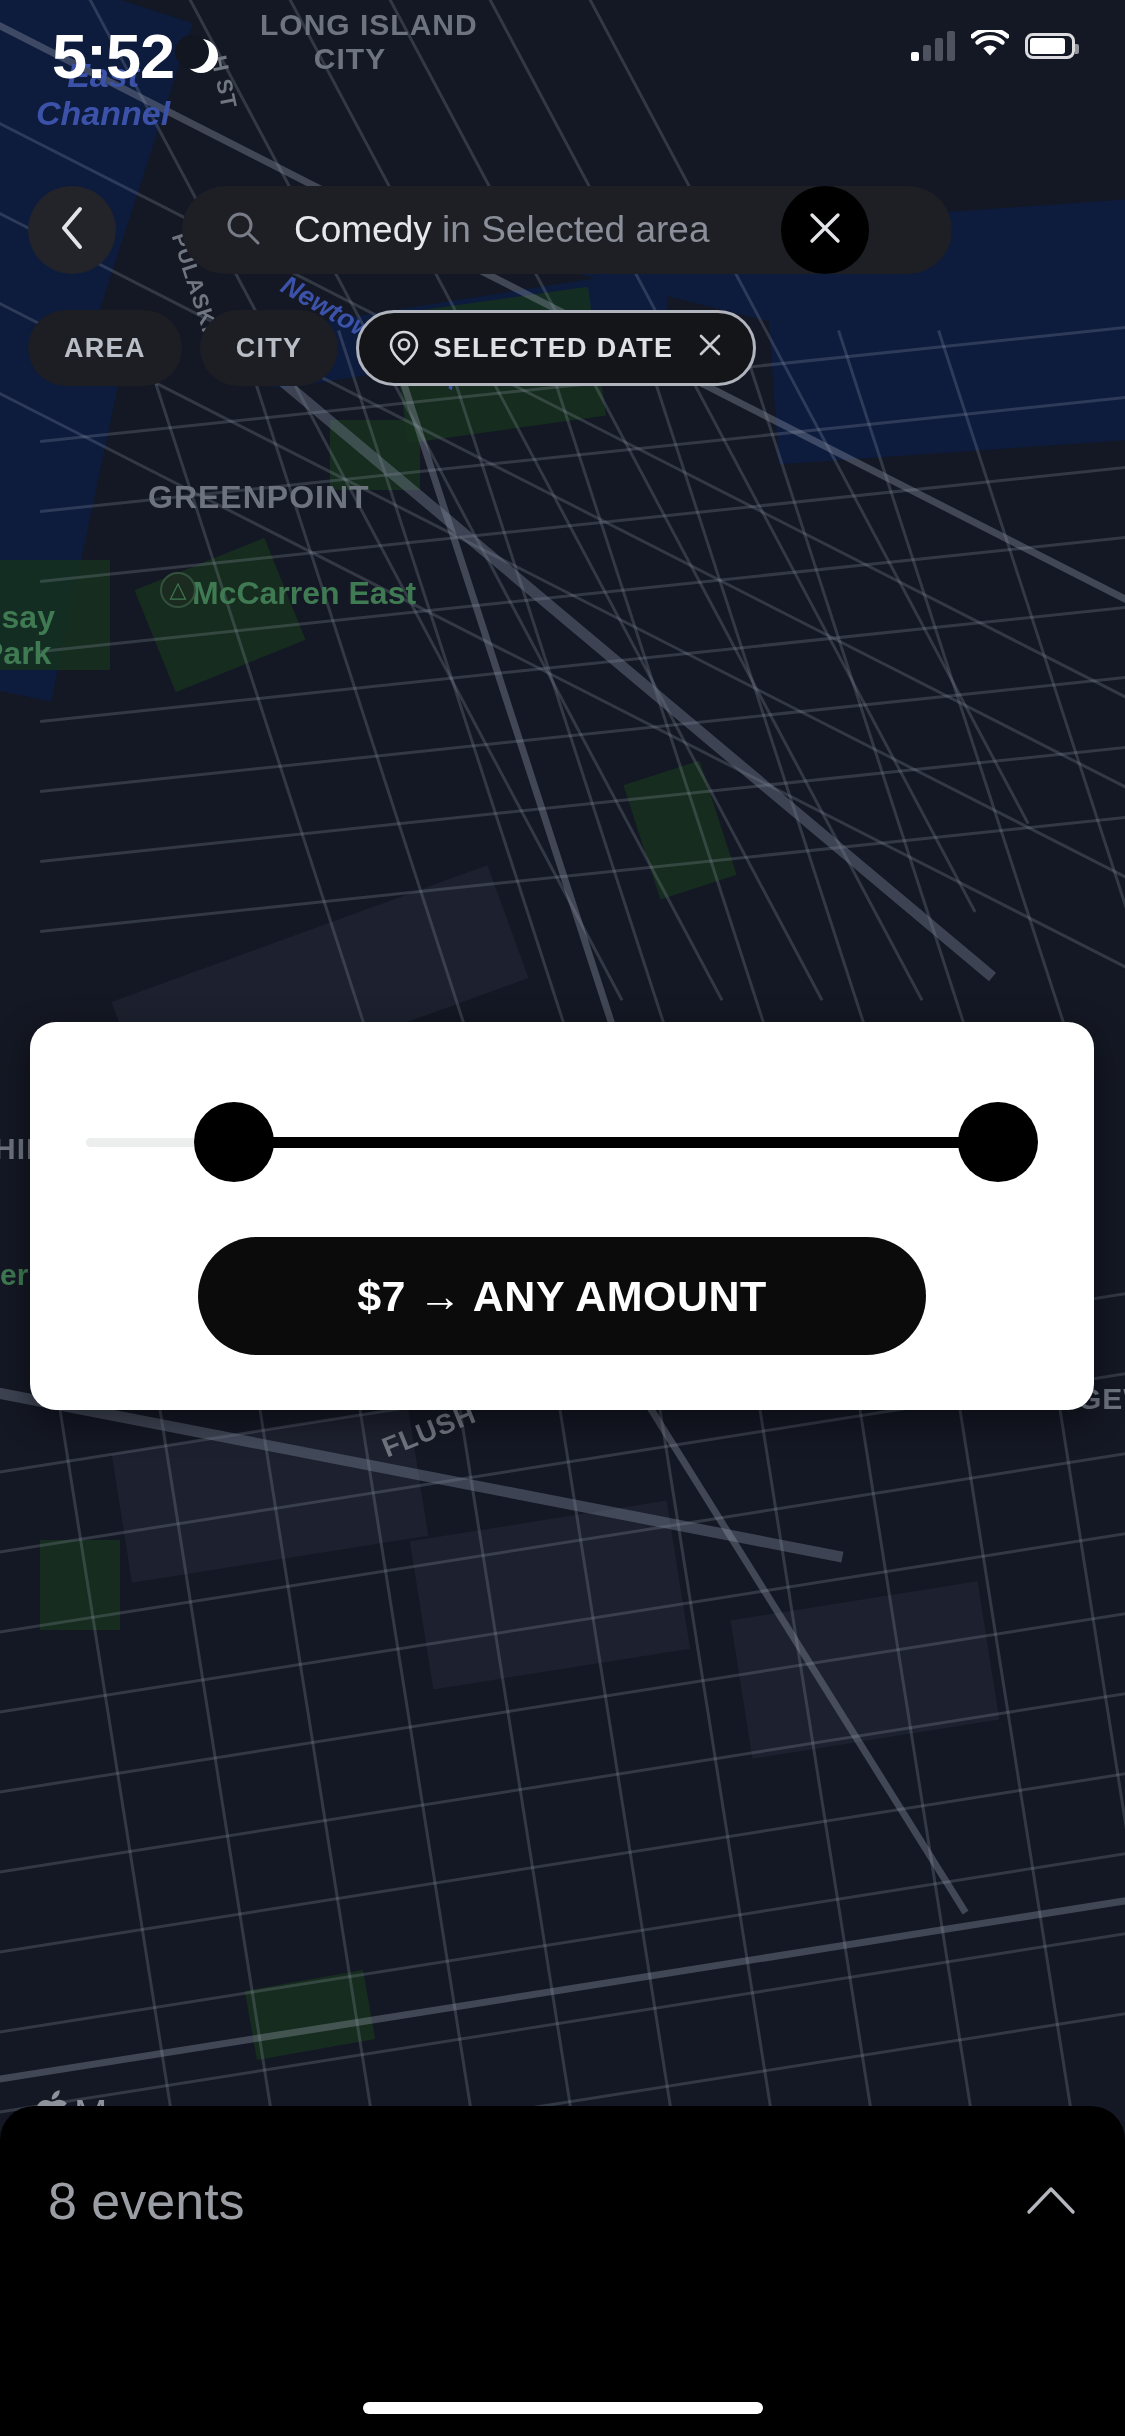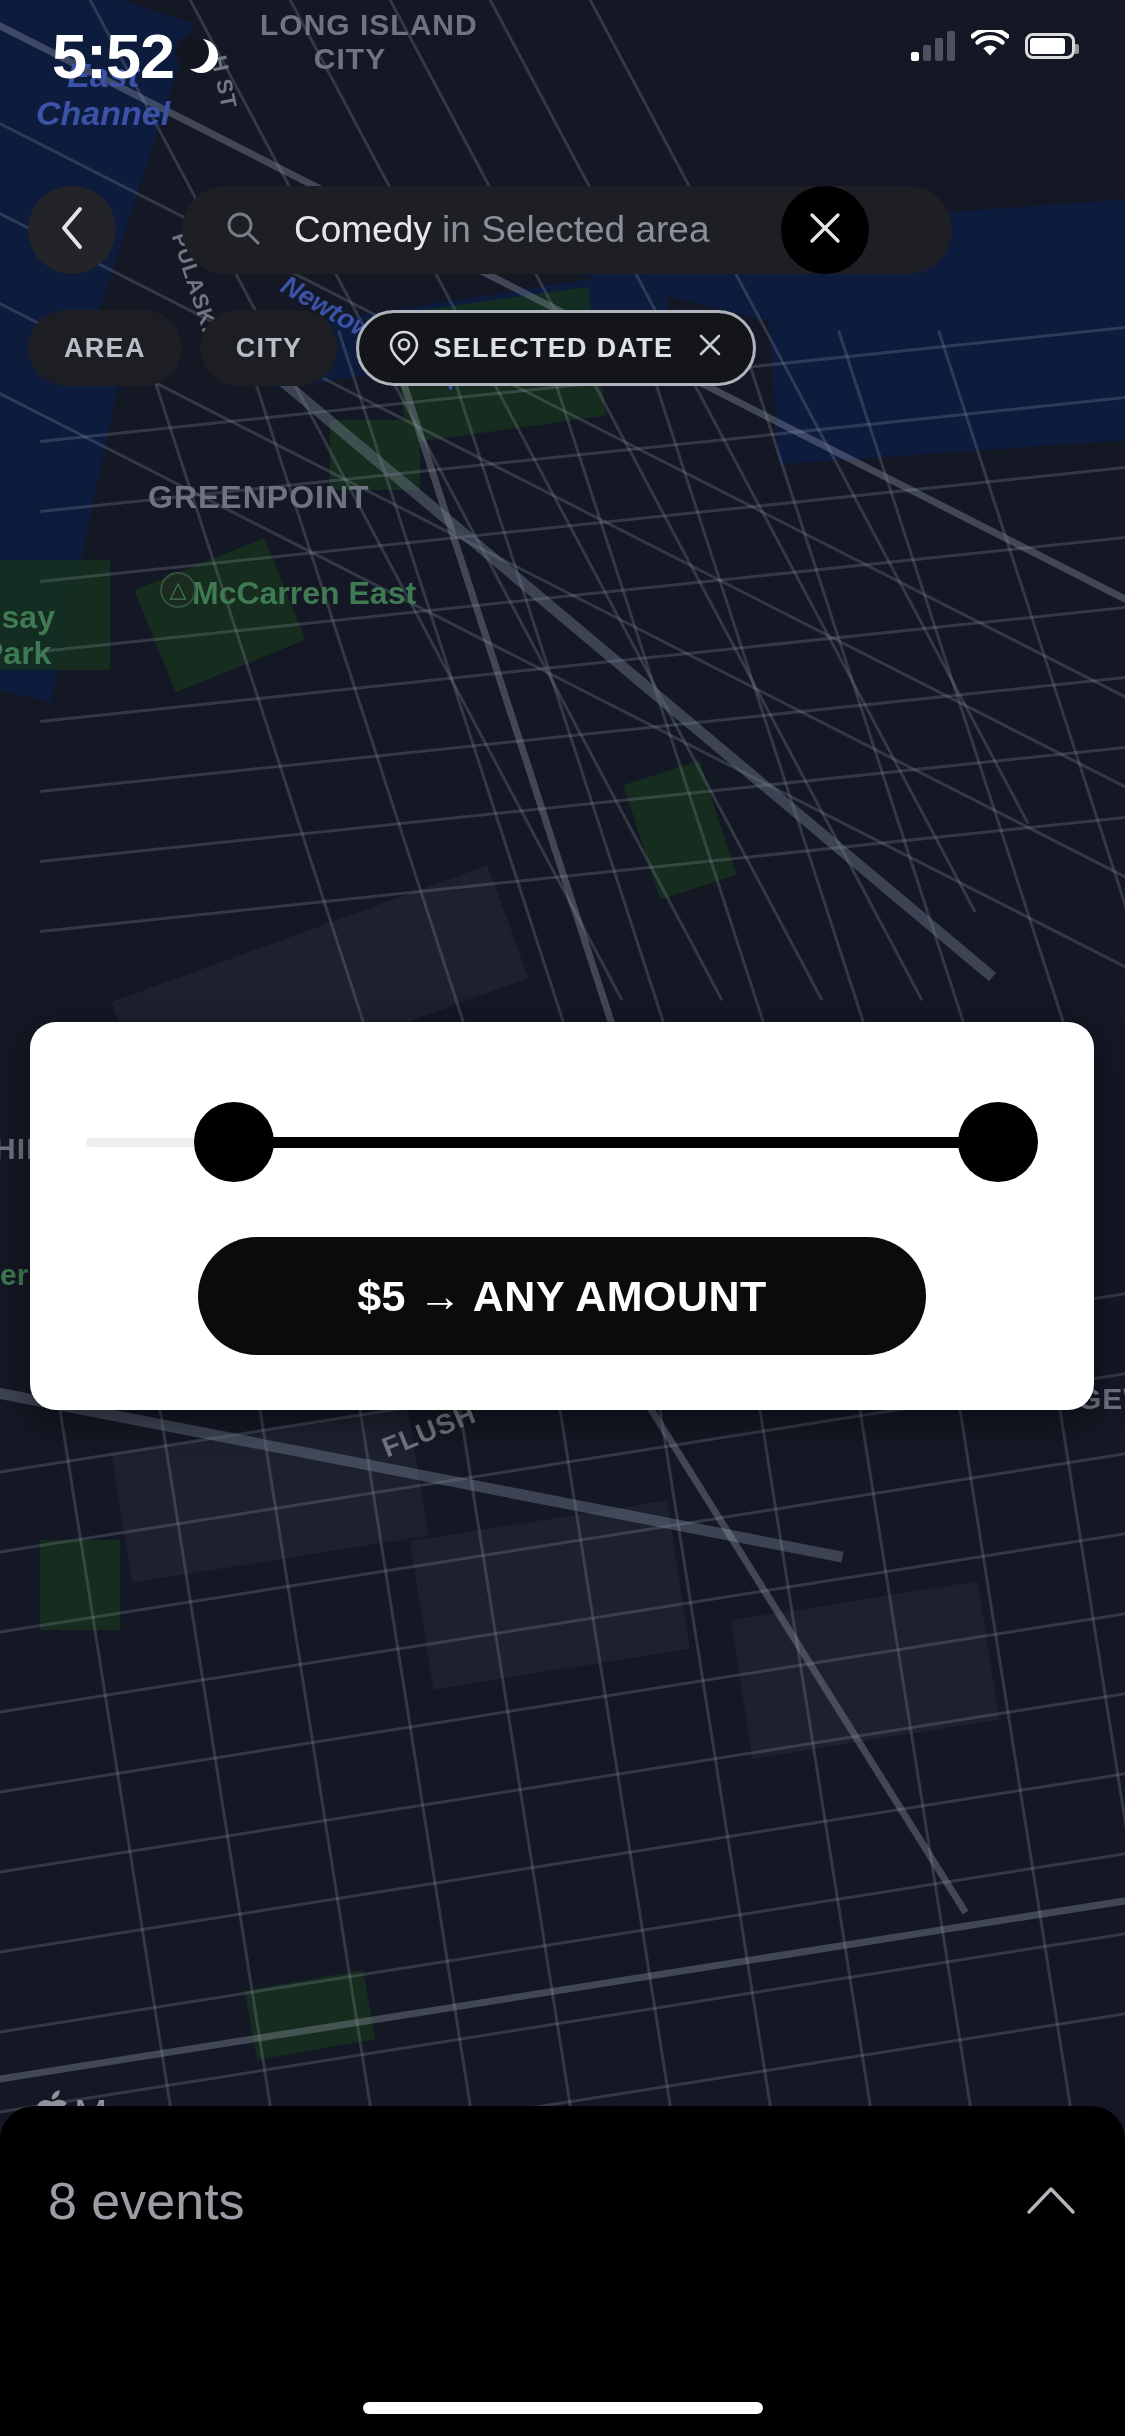--- a/index.html
+++ b/index.html
@@ -289,21 +289,21 @@
   </div>
 
   <div id="pricecard">
     <div id="slider">
       <div class="track inactive"></div>
       <div class="track fill"></div>
       <div class="knob lo"></div>
       <div class="knob hi"></div>
     </div>
     <div id="pricebtn">
-      <span>$5 → ANY AMOUNT</span>
+      <span>$7 → ANY AMOUNT</span>
     </div>
   </div>
 
   <div id="attrib">
     <span>
       <svg width="34" height="40" viewBox="0 0 34 40">
         <path d="M26.6 21.2c0-5 4-7.3 4.2-7.5-2.3-3.4-5.9-3.8-7.2-3.9-3-.3-5.9 1.8-7.5 1.8s-3.9-1.8-6.4-1.7c-3.3.05-6.3 1.9-8 4.9-3.4 5.9-.9 14.7 2.4 19.5 1.6 2.4 3.6 5 6.2 4.9 2.5-.1 3.4-1.6 6.4-1.6s3.8 1.6 6.4 1.55c2.6-.05 4.3-2.4 5.9-4.8 1.9-2.7 2.6-5.4 2.7-5.5-.1-.05-5.1-2-5.1-7.65z" fill="#8d9199"></path>
         <path d="M21.6 6.6c1.4-1.7 2.3-4 2.05-6.3-2 .08-4.4 1.3-5.8 3-1.3 1.5-2.4 3.9-2.1 6.2 2.2.17 4.5-1.1 5.85-2.9z" fill="#8d9199"></path>
       </svg>
     </span>

